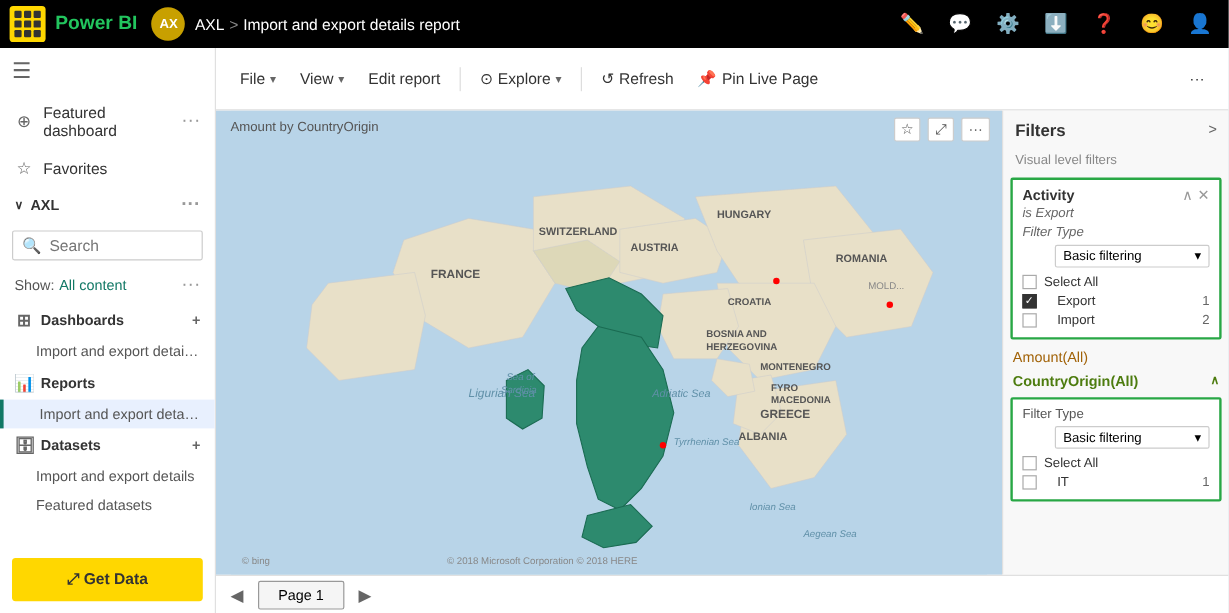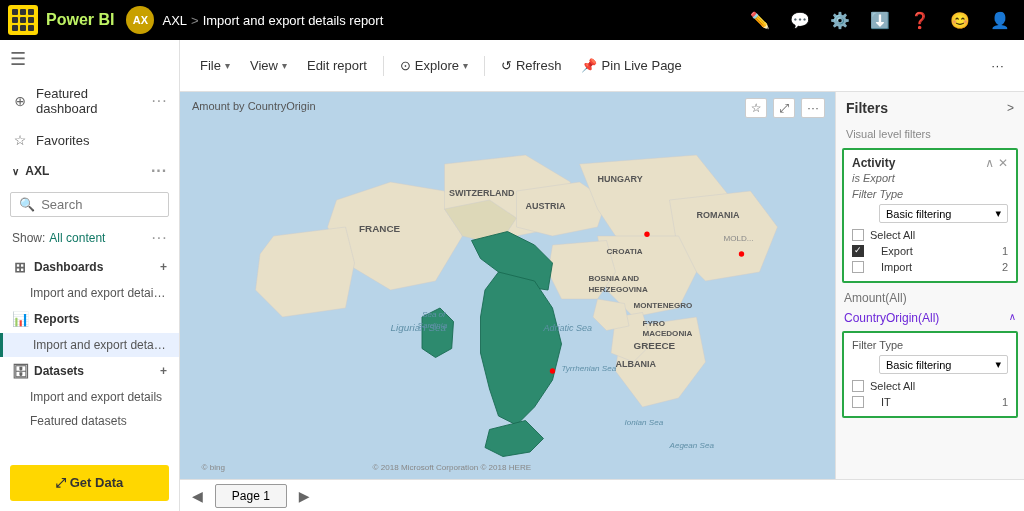--- a/index.html
+++ b/index.html
@@ -5,21 +5,21 @@
     * { box-sizing: border-box; margin: 0; padding: 0; }
     body { font-family: 'Segoe UI', Arial, sans-serif; font-size: 13px; background: #f0f0f0; display: flex; flex-direction: column; height: 511px; overflow: hidden; }
 
     
     .topbar {
       display: flex; align-items: center; background: #000; height: 40px; padding: 0 8px; gap: 8px; flex-shrink: 0;
     }
     .topbar-waffle { width: 30px; height: 30px; background: #ffd700; display: flex; align-items: center; justify-content: center; border-radius: 3px; cursor: pointer; }
     .topbar-waffle-grid { display: grid; grid-template-columns: repeat(3,6px); gap: 2px; }
     .topbar-waffle-dot { width: 6px; height: 6px; background: #333; border-radius: 1px; }
-    .topbar-logo { color: #bef264; font-weight: 700; font-size: 16px; margin-right: 4px; white-space: nowrap; }
+    .topbar-logo { color: #22c55e; font-weight: 700; font-size: 16px; margin-right: 4px; white-space: nowrap; }
     .topbar-avatar { width: 28px; height: 28px; background: #c8a000; border-radius: 50%; display: flex; align-items: center; justify-content: center; color: #fff; font-size: 11px; font-weight: 700; }
     .topbar-breadcrumb { color: #ccc; font-size: 13px; display: flex; align-items: center; gap: 4px; }
     .topbar-breadcrumb span { color: #fff; }
     .topbar-breadcrumb .sep { color: #888; }
     .topbar-spacer { flex: 1; }
     .topbar-icon { color: #ccc; font-size: 16px; cursor: pointer; padding: 4px; width: 32px; text-align: center; }
 
     
     .main-wrapper { display: flex; flex: 1; overflow: hidden; }
 
@@ -92,22 +92,22 @@
     .fp-filter-type-row { display: flex; align-items: center; gap: 4px; margin-bottom: 4px; }
     .fp-filter-type-label { font-size: 11px; color: #555; }
     .fp-dropdown { display: flex; align-items: center; justify-content: space-between; border: 1px solid #ccc; border-radius: 2px; padding: 2px 6px; font-size: 11px; cursor: pointer; background: #fff; flex: 1; margin-left: 27px; }
     .fp-select-all-row { display: flex; align-items: center; gap: 6px; padding: 2px 0; }
     .fp-checkbox { width: 12px; height: 12px; border: 1px solid #aaa; display: inline-block; vertical-align: middle; background: #fff; }
     .fp-checkbox.checked { background: #333; border-color: #333; position: relative; }
     .fp-checkbox.checked::after { content: '✓'; color: #fff; font-size: 9px; position: absolute; top: -1px; left: 1px; }
     .fp-option-row { display: flex; align-items: center; gap: 17px; padding: 2px 0; }
     .fp-option-label { font-size: 11px; color: #333; flex: 1; }
     .fp-option-count { font-size: 11px; color: #666; }
-    .fp-amount-label { font-size: 12px; color: #737373; padding: 4px 8px; font-weight: 500; }
-    .fp-country-label { font-size: 12px; color: #6d28d9; padding: 2px 8px; display: flex; align-items: flex-start; justify-content: space-between; }
+    .fp-amount-label { font-size: 12px; color: #a16207; padding: 4px 8px; font-weight: 500; }
+    .fp-country-label { font-size: 12px; color: #4d7c0f; padding: 2px 8px; display: flex; align-items: flex-start; justify-content: space-between; font-weight: bold; }
     .fp-chevron-up { font-size: 10px; }
   </style>
 </head>
 <body>
 
 <div class="topbar">
   <div class="topbar-waffle">
     <div class="topbar-waffle-grid">
       <div class="topbar-waffle-dot"></div>
         <div class="topbar-waffle-dot"></div>

